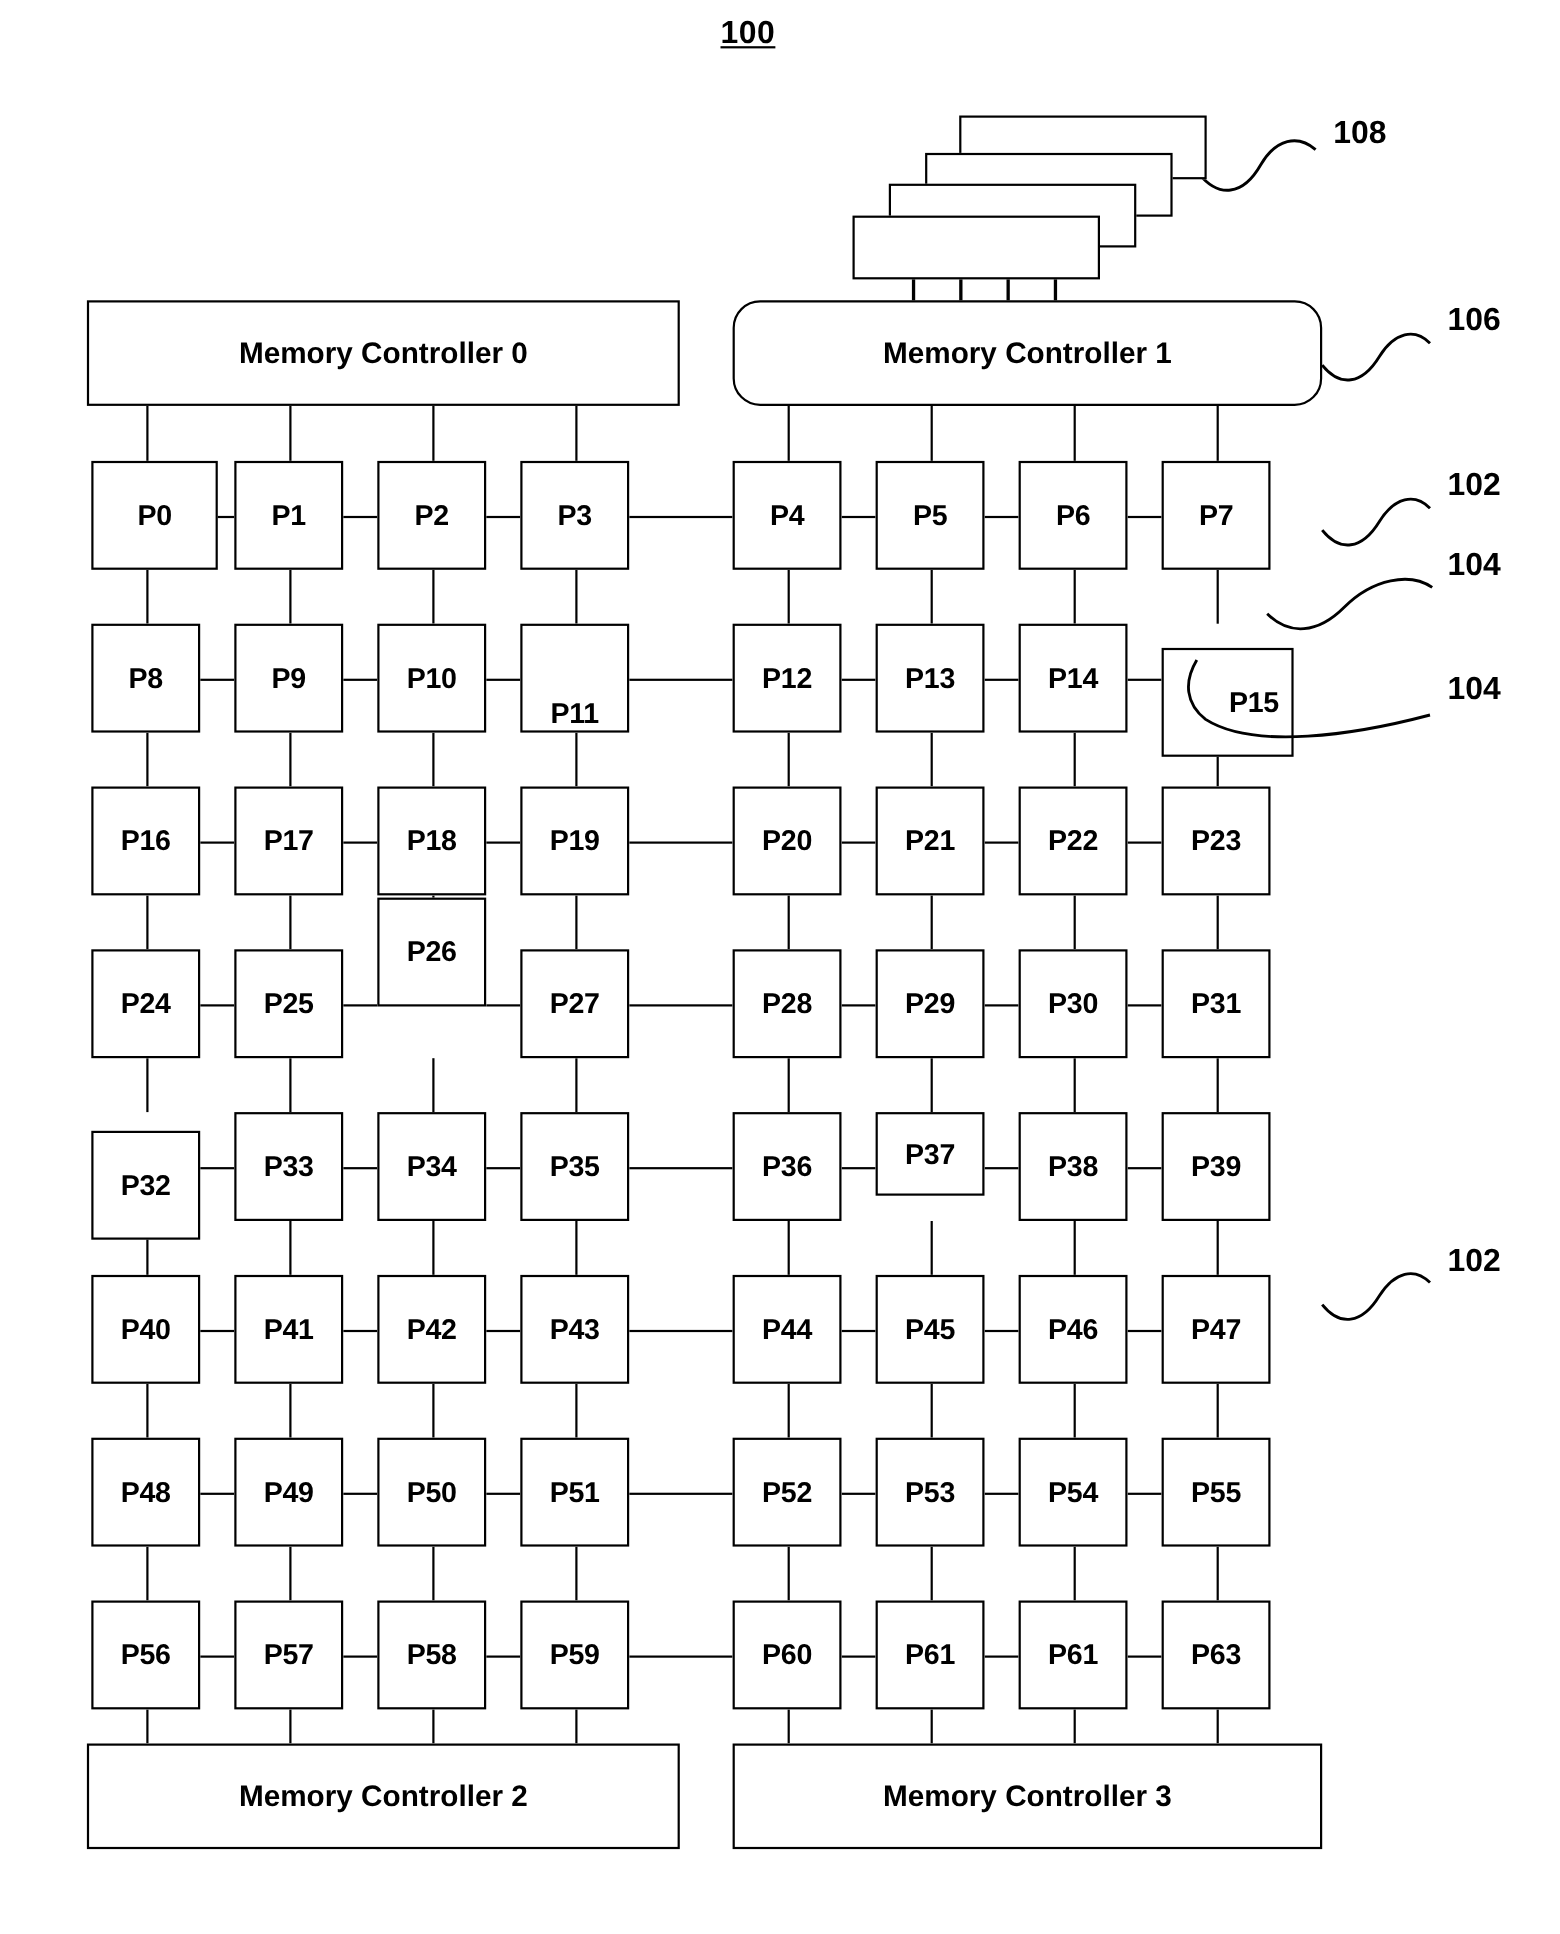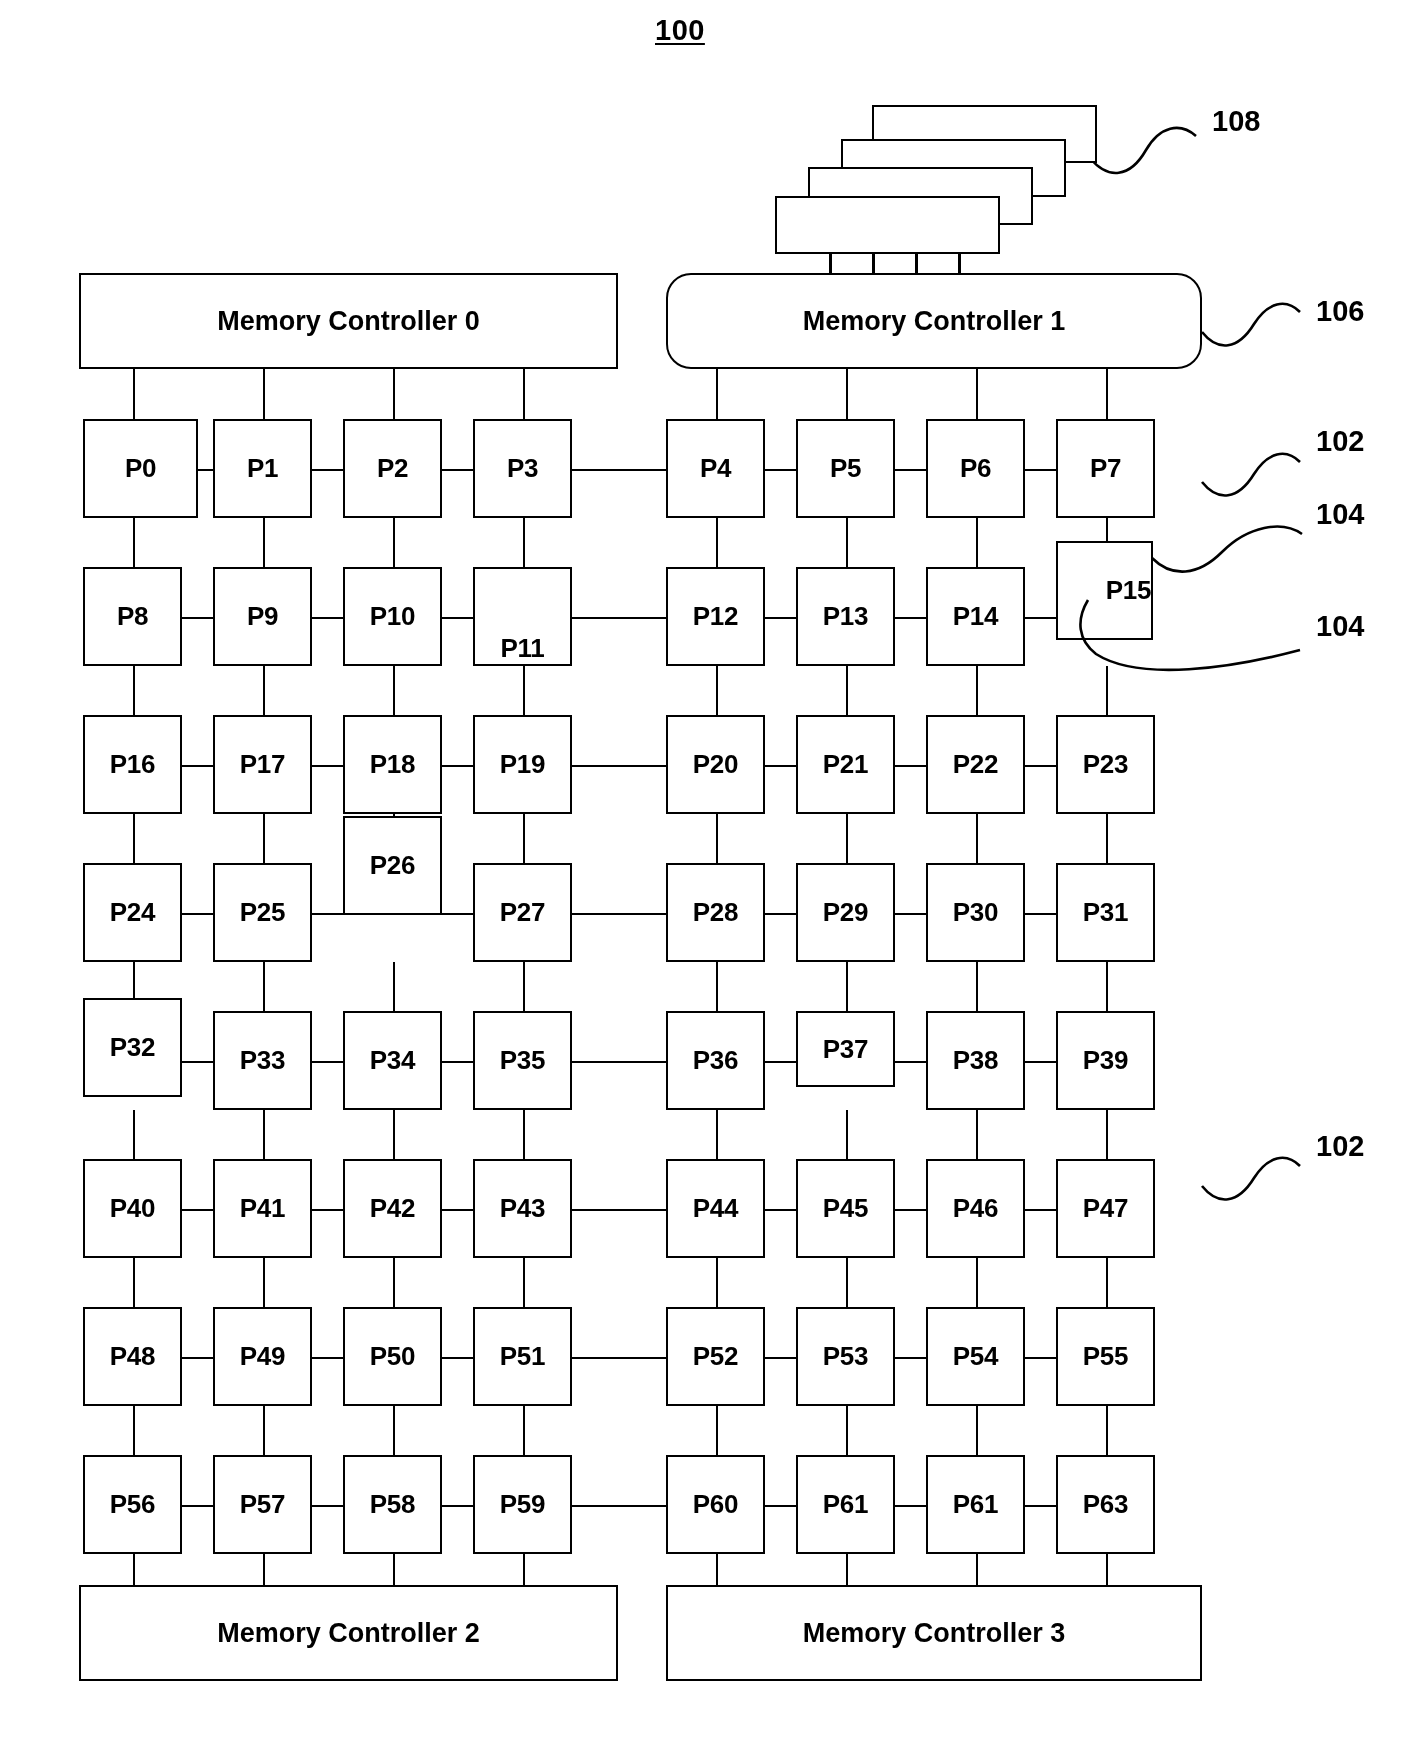--- a/index.html
+++ b/index.html
@@ -263,21 +263,21 @@
       </div>
       <div class="node" style="left: 666px; top: 567px; width: 99px; height: 99px;">
         <span>P12</span>
       </div>
       <div class="node" style="left: 796px; top: 567px; width: 99px; height: 99px;">
         <span>P13</span>
       </div>
       <div class="node" style="left: 926px; top: 567px; width: 99px; height: 99px;">
         <span>P14</span>
       </div>
-      <div class="node" style="left: 1056px; top: 541px; width: 97px; height: 99px; padding-left: 48px;">
+      <div class="node" style="left: 1056px; top: 589px; width: 120px; height: 99px; padding-left: 48px;">
         <span>P15</span>
       </div>
       <div class="node" style="left: 83px; top: 715px; width: 99px; height: 99px;">
         <span>P16</span>
       </div>
       <div class="node" style="left: 213px; top: 715px; width: 99px; height: 99px;">
         <span>P17</span>
       </div>
       <div class="node" style="left: 343px; top: 715px; width: 99px; height: 99px;">
         <span>P18</span>
@@ -314,21 +314,21 @@
       </div>
       <div class="node" style="left: 796px; top: 863px; width: 99px; height: 99px;">
         <span>P29</span>
       </div>
       <div class="node" style="left: 926px; top: 863px; width: 99px; height: 99px;">
         <span>P30</span>
       </div>
       <div class="node" style="left: 1056px; top: 863px; width: 99px; height: 99px;">
         <span>P31</span>
       </div>
-      <div class="node" style="left: 83px; top: 998px; width: 99px; height: 99px; text-align: center;">
+      <div class="node" style="left: 83px; top: 1028px; width: 99px; height: 99px; text-align: center;">
         <span>P32</span>
       </div>
       <div class="node" style="left: 213px; top: 1011px; width: 99px; height: 99px;">
         <span>P33</span>
       </div>
       <div class="node" style="left: 343px; top: 1011px; width: 99px; height: 99px;">
         <span>P34</span>
       </div>
       <div class="node" style="left: 473px; top: 1011px; width: 99px; height: 99px;">
         <span>P35</span>
@@ -428,19 +428,19 @@
     <path d="M1202,482 C1218,502 1238,500 1254,474 C1268,452 1286,448 1300,462"></path>
 
     <path d="M1152,558 C1172,578 1198,576 1222,552 C1248,526 1282,520 1302,534"></path>
 
     <path d="M1088,600 C1076,620 1078,640 1096,654 C1140,682 1232,668 1300,650"></path>
 
     <path d="M1202,1186 C1218,1206 1238,1204 1254,1178 C1268,1156 1286,1152 1300,1166"></path>
   </svg>
 
   <div class="ref-label" style="left:1212px;top:105px;">108</div>
-  <div class="ref-label" style="left:1316px;top:275px;margin-top:20px;">106</div>
+  <div class="ref-label" style="left:1316px;top:275px;">106</div>
   <div class="ref-label" style="left:1316px;top:425px;">102</div>
   <div class="ref-label" style="left:1316px;top:498px;">104</div>
   <div class="ref-label" style="left:1316px;top:610px;">104</div>
   <div class="ref-label" style="left:1316px;top:1130px;">102</div>
 
 </div>
 
 </body></html>

